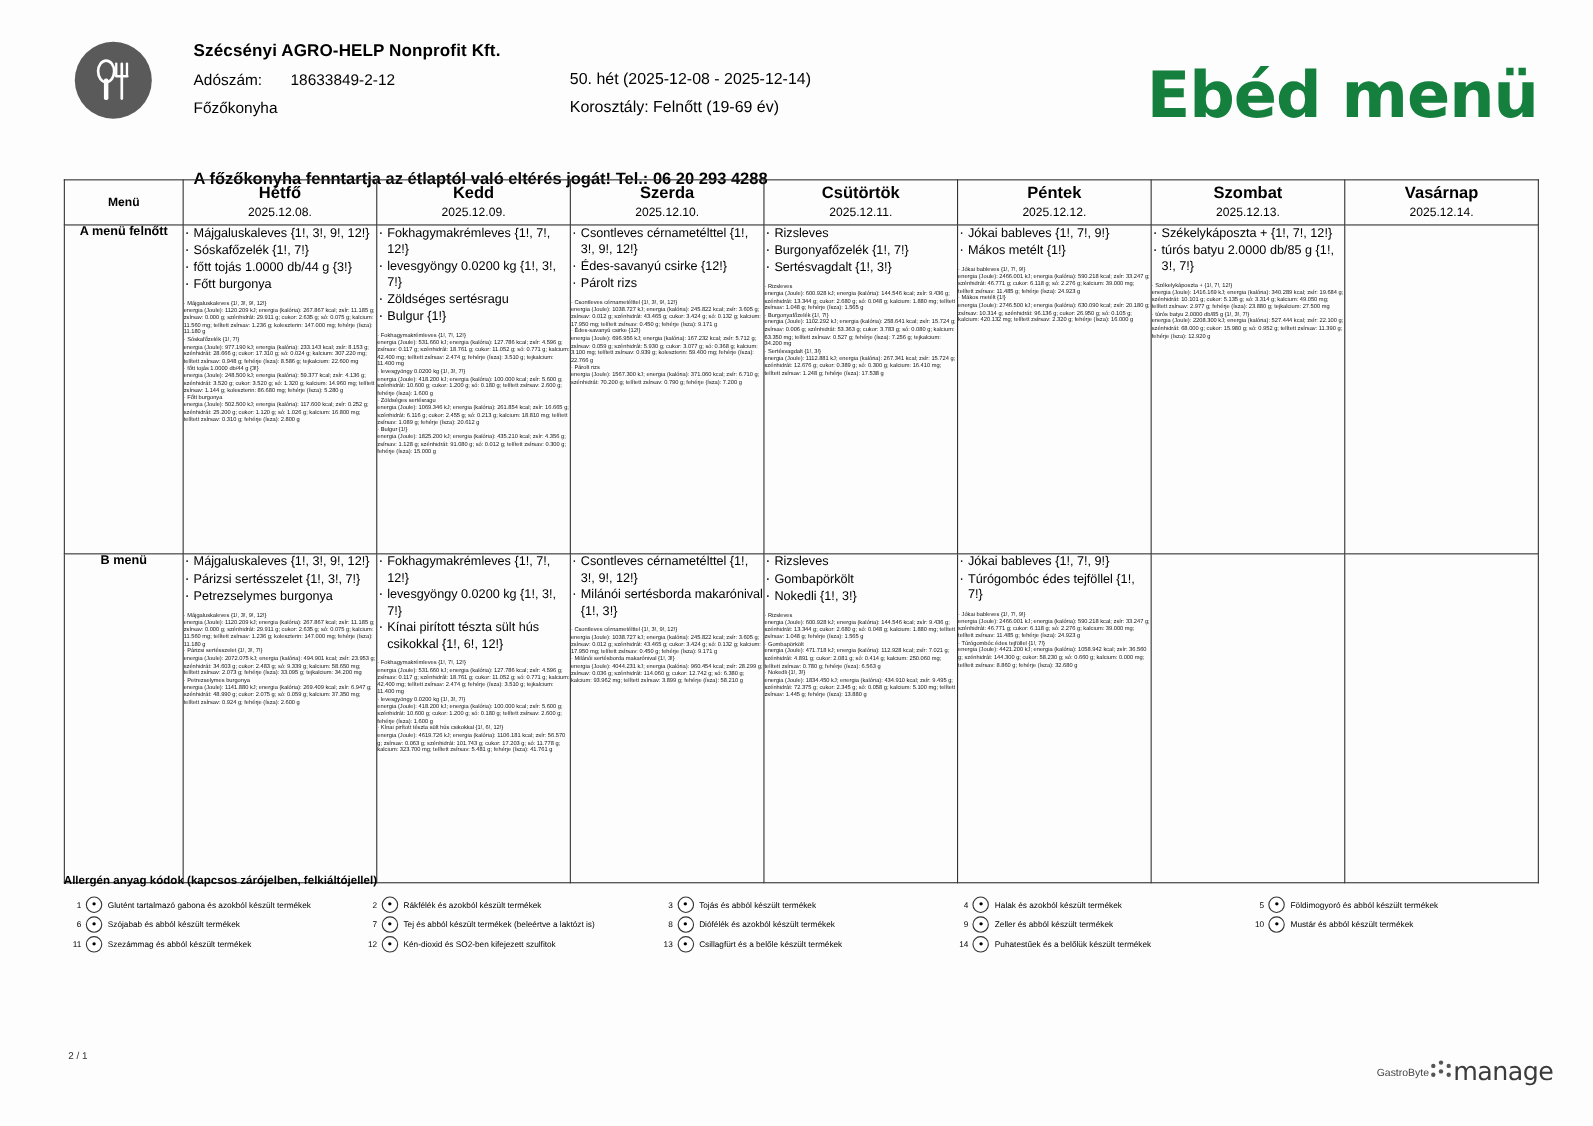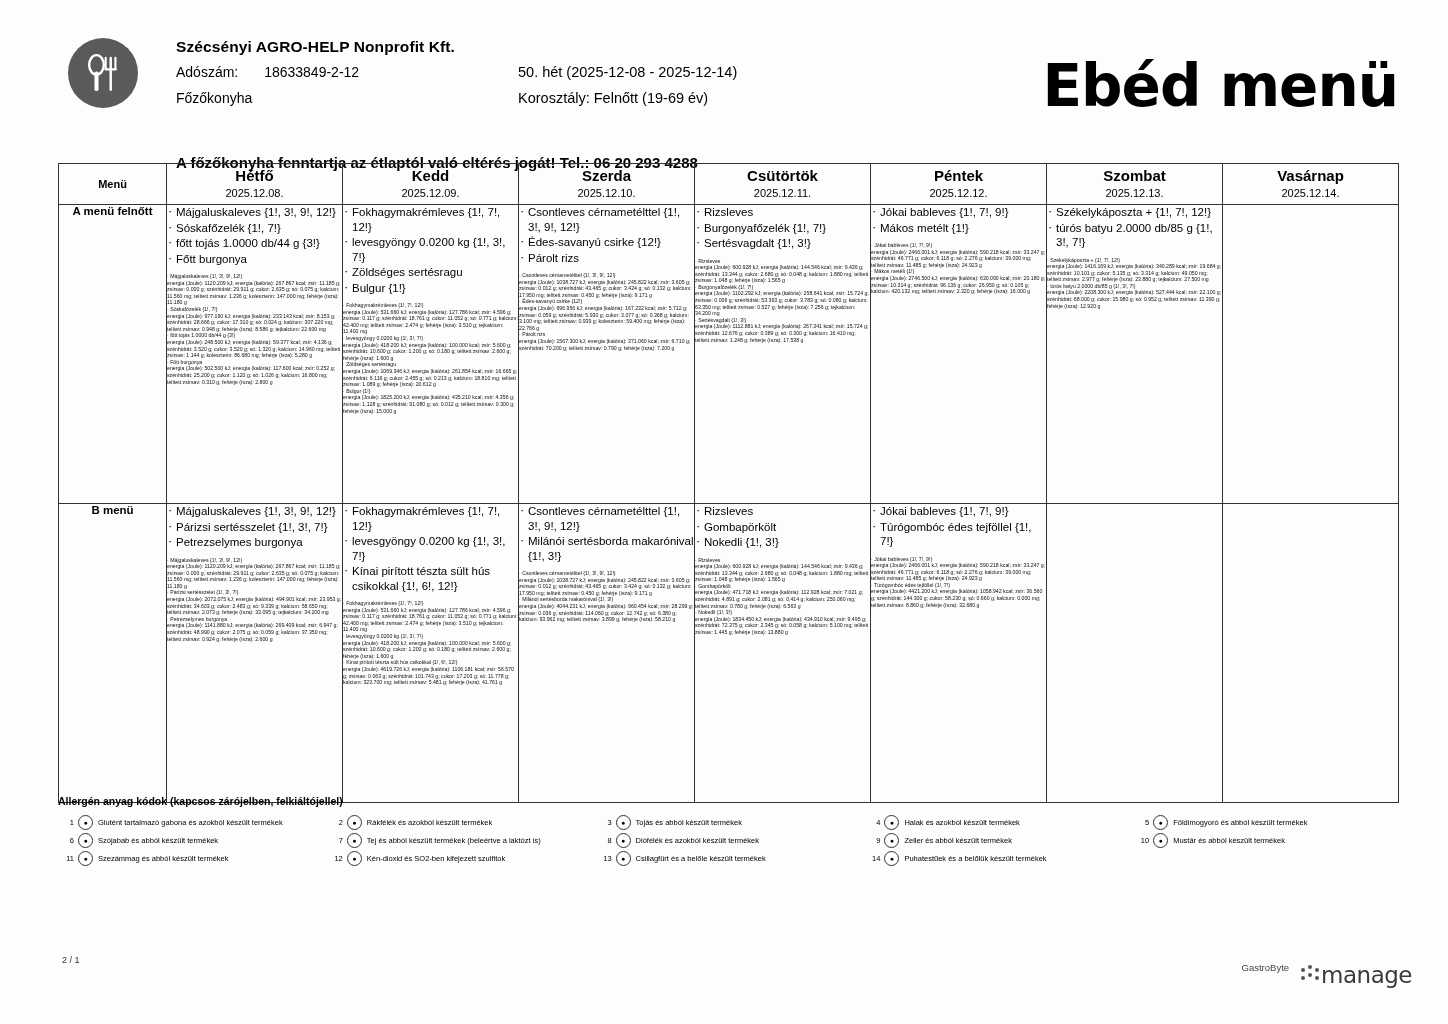--- a/index.html
+++ b/index.html
@@ -43,21 +43,21 @@
   }
   .weekinfo{
     position:absolute;left:460px;top:34px;font-size:14.5px;
   }
   .ageinfo{
     position:absolute;left:460px;top:60px;font-size:14.5px;
   }
   .bigtitle{
     position:absolute;right:0px;top:22px;
     font-size:58px;font-weight:bold;letter-spacing:-1px;
-    color:#000000;
+    color:#15803d;
     font-family:"DejaVu Sans", sans-serif;
   }
   .disclaimer{
     position:absolute;left:118px;top:92px;font-size:15px;font-weight:bold;margin-top:32px;
   }
   
   .menu-table{
     position:absolute;left:58px;top:163px;
     width:1340px;
     border-collapse:collapse;
@@ -125,21 +125,21 @@
     display:flex;align-items:center;justify-content:center;
     font-size:7px;margin-right:5px;flex:none;background:#fff;
   }
   .al-txt{font-size:7.5px;line-height:9px;}
   
   .pagenum{
     position:absolute;left:62px;top:955px;font-size:9px;color:#333;
   }
   .brand{
     position:absolute;right:52px;top:962px;
-    display:flex;gap:10px;
+    display:flex;align-items:center;
   }
   .brand-gb{font-size:9.5px;color:#444;}
   .brand-manage{
     font-size:23px;color:#3b3b3b;letter-spacing:-.5px;
     font-family:"DejaVu Sans", sans-serif;
   }
   .brand-dots{
     display:inline-block;width:20px;height:18px;position:relative;margin-right:2px;
   }
   .brand-dots i{

